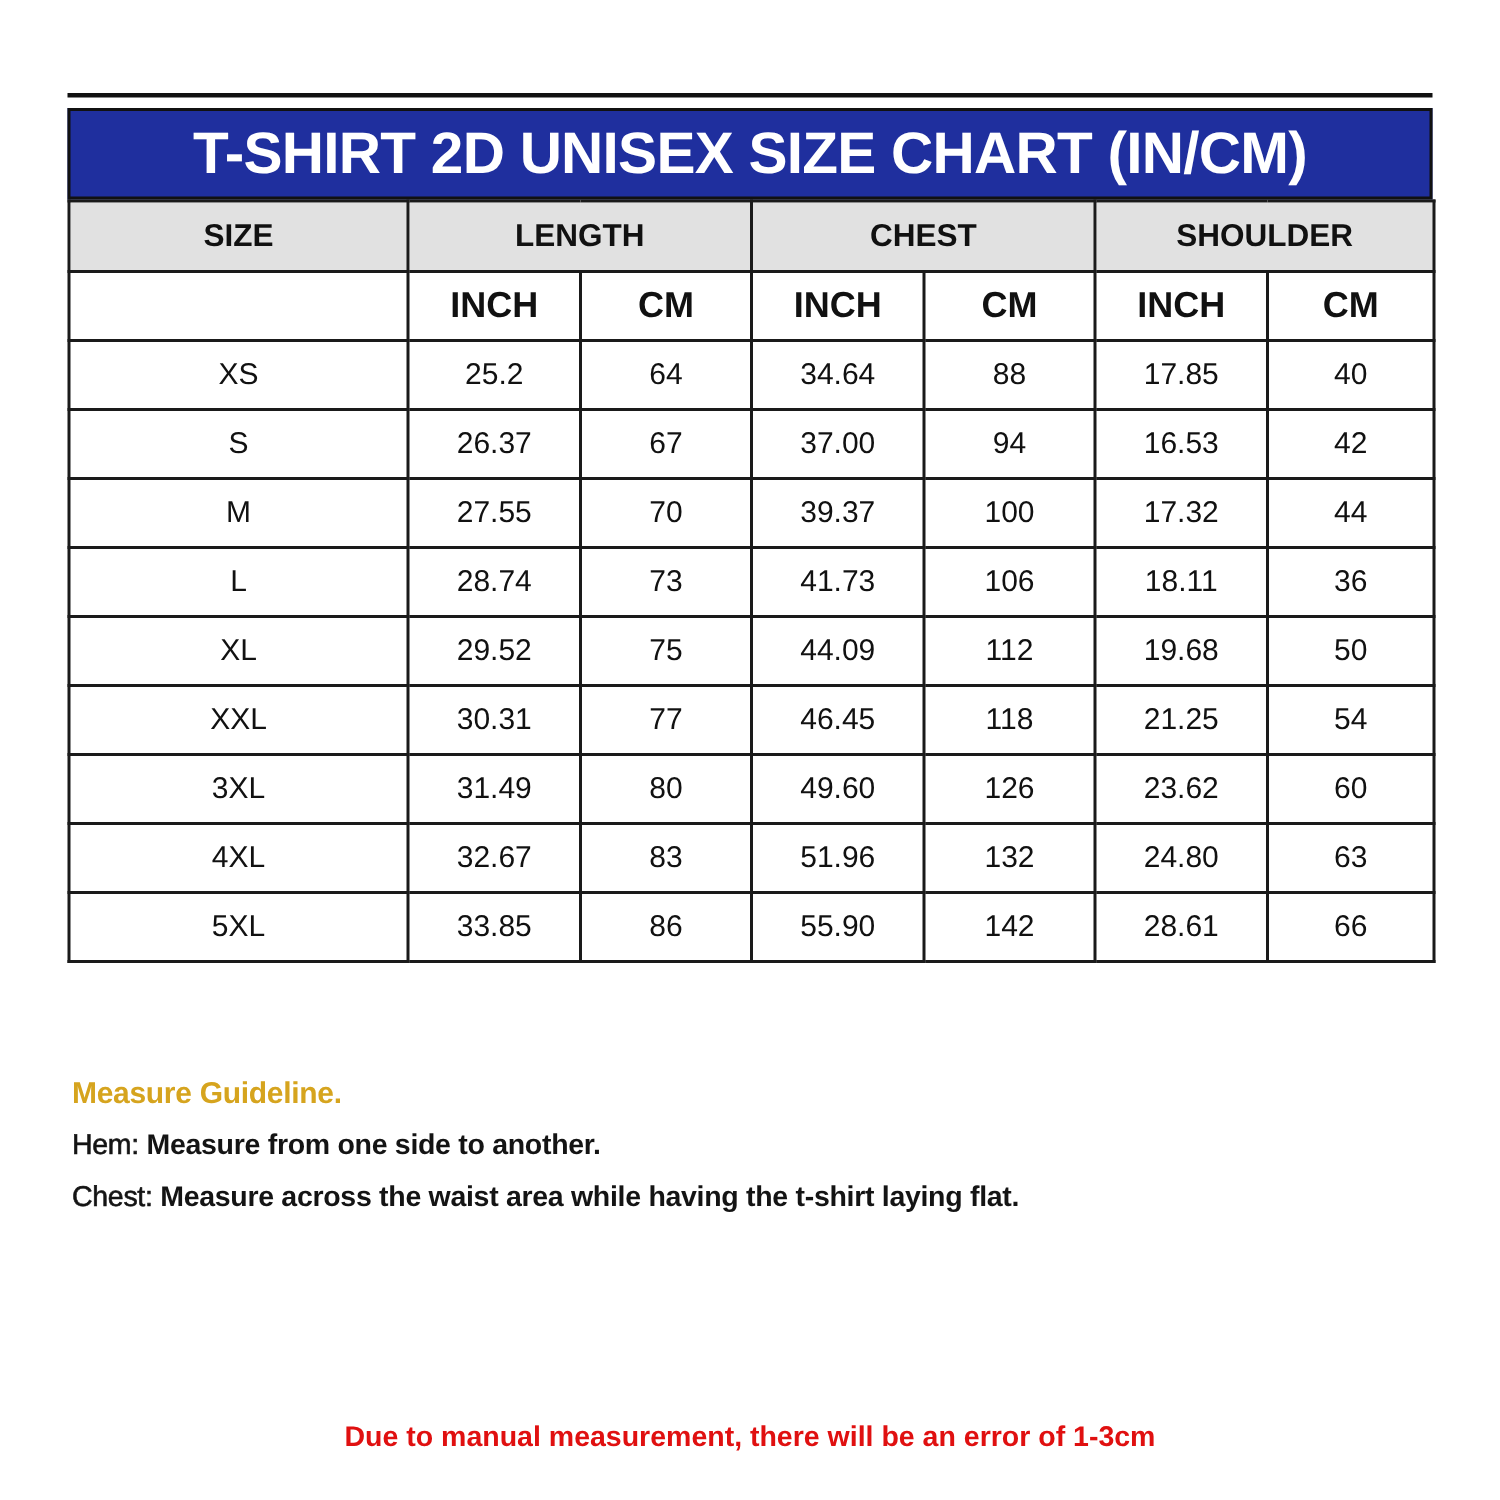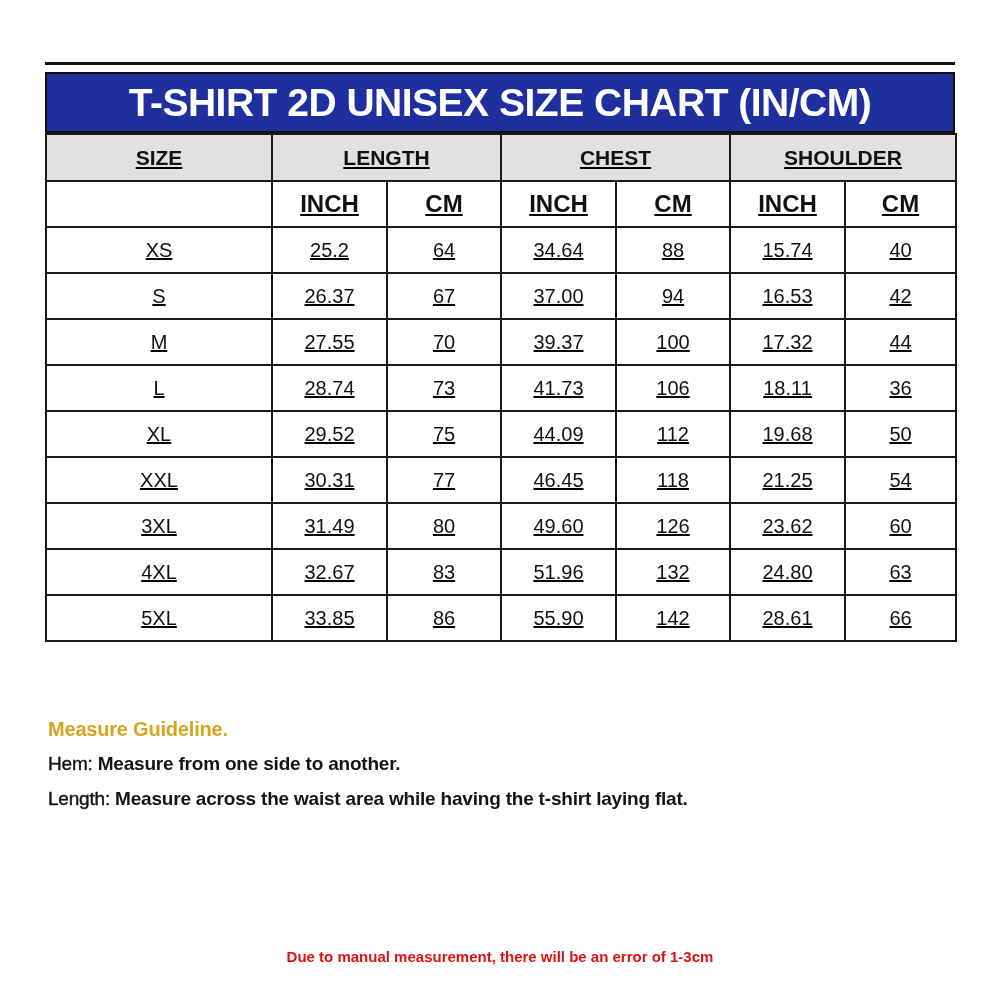--- a/index.html
+++ b/index.html
@@ -44,21 +44,20 @@
     letter-spacing: -0.5px;
     white-space: nowrap;
   }
   table.size-chart {
     position: absolute;
     left: 45px;
     top: 133px;
     width: 910px;
     border-collapse: collapse;
     table-layout: fixed;
-    text-decoration: underline;
   }
   table.size-chart th,
   table.size-chart td {
     border: 2px solid #1a1a1a;
     text-align: center;
     vertical-align: middle;
     padding: 0;
     color: #111111;
     overflow: hidden;
   }
@@ -104,21 +103,21 @@
     font-weight: 400;
     -webkit-text-stroke: 0.4px #141414;
   }
   .footer-note {
     position: absolute;
     left: 0;
     top: 948px;
     width: 100%;
     text-align: center;
     color: var(--note-red, #e01010);
-    font-size: 15px;
+    font-size: 19px;
     font-weight: 700;
   }
 </style>
 </head>
 <body>
 
 <div class="sheet">
 
   <div class="top-rule"></div>
 
@@ -153,21 +152,21 @@
         <th>CM</th>
       </tr>
     </thead>
     <tbody>
         <tr>
           <td>XS</td>
           <td>25.2</td>
           <td>64</td>
           <td>34.64</td>
           <td>88</td>
-          <td>15.74</td>
+          <td>17.85</td>
           <td>40</td>
         </tr>
         <tr>
           <td>S</td>
           <td>26.37</td>
           <td>67</td>
           <td>37.00</td>
           <td>94</td>
           <td>16.53</td>
           <td>42</td>
@@ -235,19 +234,19 @@
           <td>28.61</td>
           <td>66</td>
         </tr>
       </tbody>
   </table>
 
   <div class="guideline">
     <p class="guideline-heading">Measure Guideline.</p>
     <div>
         <p class="g-line"><span class="g-label">Hem:</span> Measure from one side to another.</p>
-        <p class="g-line"><span class="g-label">Length:</span> Measure across the waist area while having the t-shirt laying flat.</p>
+        <p class="g-line"><span class="g-label">Chest:</span> Measure across the waist area while having the t-shirt laying flat.</p>
       </div>
   </div>
 
   <div class="footer-note">Due to manual measurement, there will be an error of 1-3cm</div>
 
 </div>
 
 </body></html>

